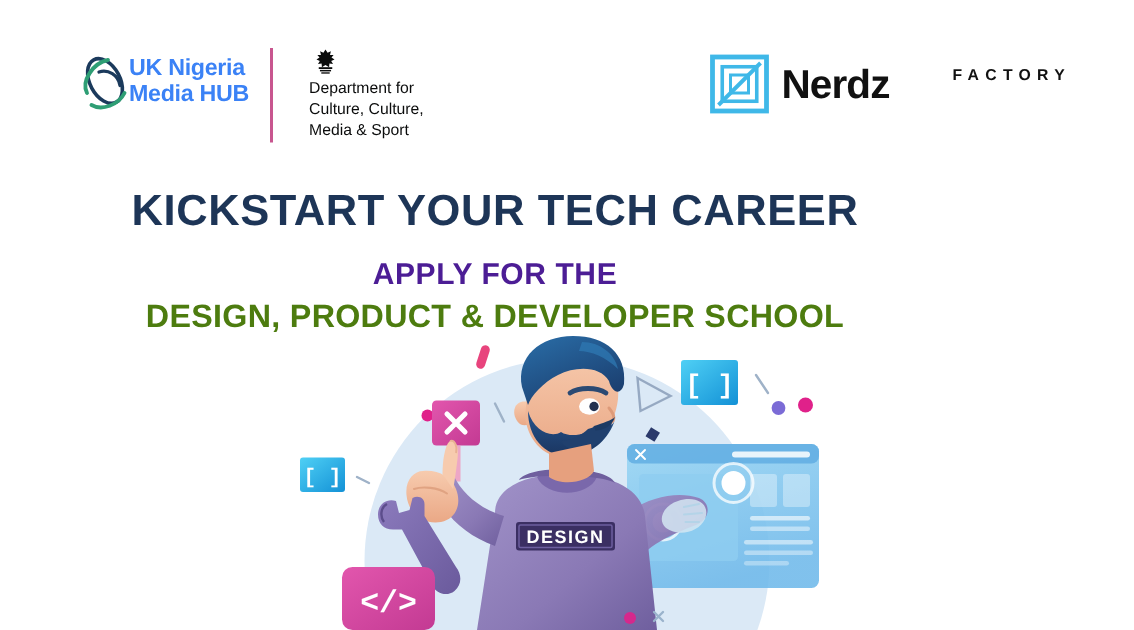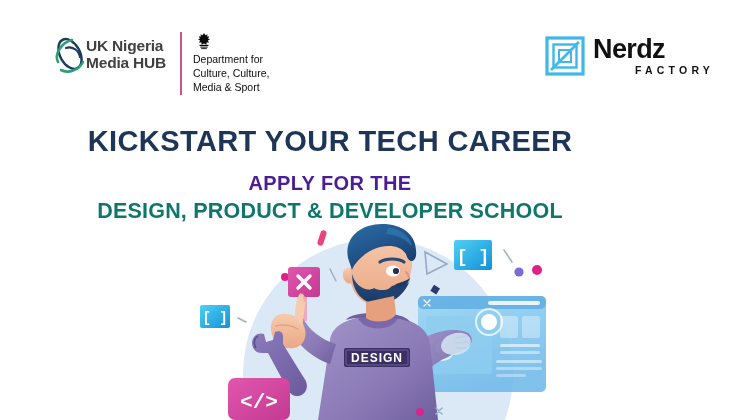--- a/index.html
+++ b/index.html
@@ -49,29 +49,29 @@
   .uknt-words {
     display: flex;
     flex-direction: column;
     line-height: 1.08;
     margin-left: -4px;
   }
   .uknt-words span {
     font-family: "Liberation Sans", sans-serif;
     font-size: 15.5px;
     font-weight: 600;
-    color: #404040;
+    color: #3b82f6;
     letter-spacing: -0.2px;
     white-space: nowrap;
   }
   .dcms-block {
     display: flex;
     align-items: flex-start;
     margin-left: 14px;
-    padding-left: 11px;
+    padding-left: 24px;
     border-left: 2.5px solid #c8568f;
     min-height: 60px;
   }
   .dcms-inner {
     display: flex;
     flex-direction: column;
   }
   .crest {
     width: 22px;
     height: 18px;
@@ -87,21 +87,21 @@
 
   .logo-right {
     position: absolute;
     right: 42px;
     top: 36px;
     display: flex;
     align-items: center;
     gap: 8px;
   }
   .nerdz-mark { width: 40px; height: 40px; flex: 0 0 auto; }
-  .nerdz-words { display: flex; flex-direction: column; line-height: 1; justify-content: flex-end; }
+  .nerdz-words { display: flex; flex-direction: row; line-height: 1; justify-content: flex-end; }
   .nerdz-name {
     font-family: "Liberation Sans", sans-serif;
     font-size: 27px;
     font-weight: 700;
     color: #111111;
     letter-spacing: -0.6px;
   }
   .nerdz-sub {
     font-family: "Liberation Sans", sans-serif;
     font-size: 10.5px;
@@ -136,21 +136,21 @@
     font-weight: 700;
     color: #4c1d95;
     letter-spacing: 0.4px;
     margin: 14px 0 0 0;
     line-height: 1.15;
   }
   .headline-sub2 {
     font-family: "Liberation Sans", sans-serif;
     font-size: 21.5px;
     font-weight: 700;
-    color: #0f766e;
+    color: #4d7c0f;
     letter-spacing: 0.2px;
     margin: 4px 0 0 0;
     line-height: 1.15;
   }
 
   
   .illustration {
     position: absolute;
     left: 0;
     top: 222px;

